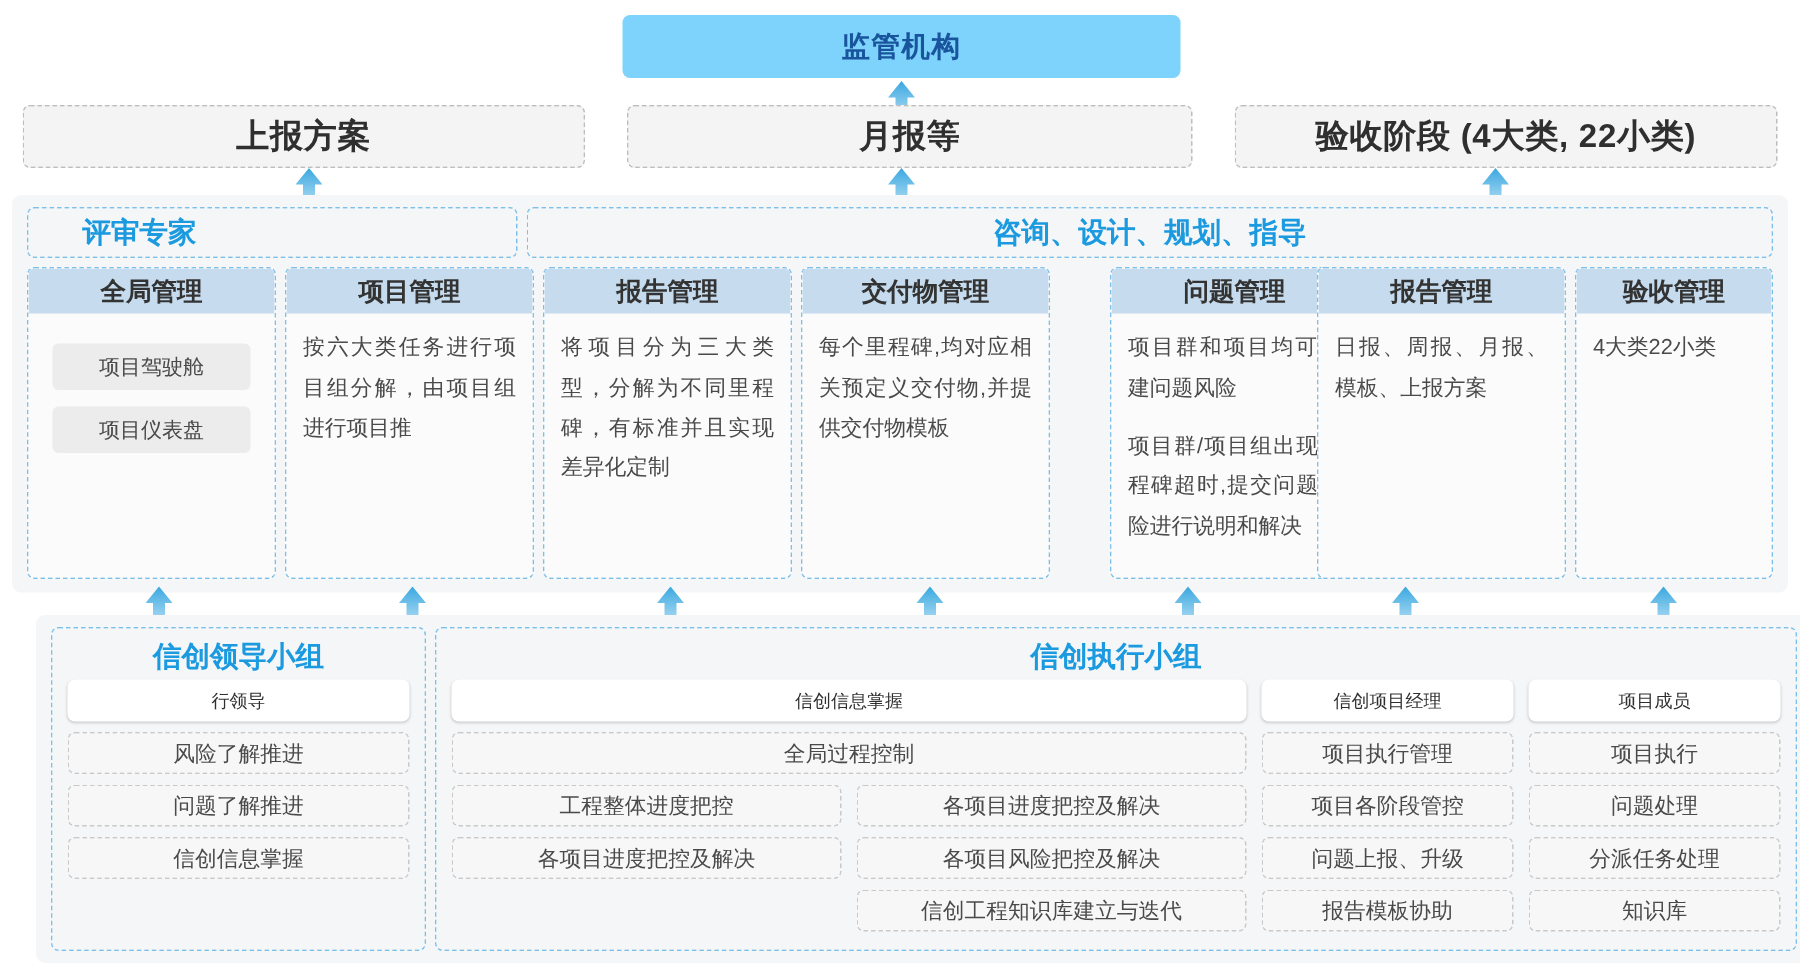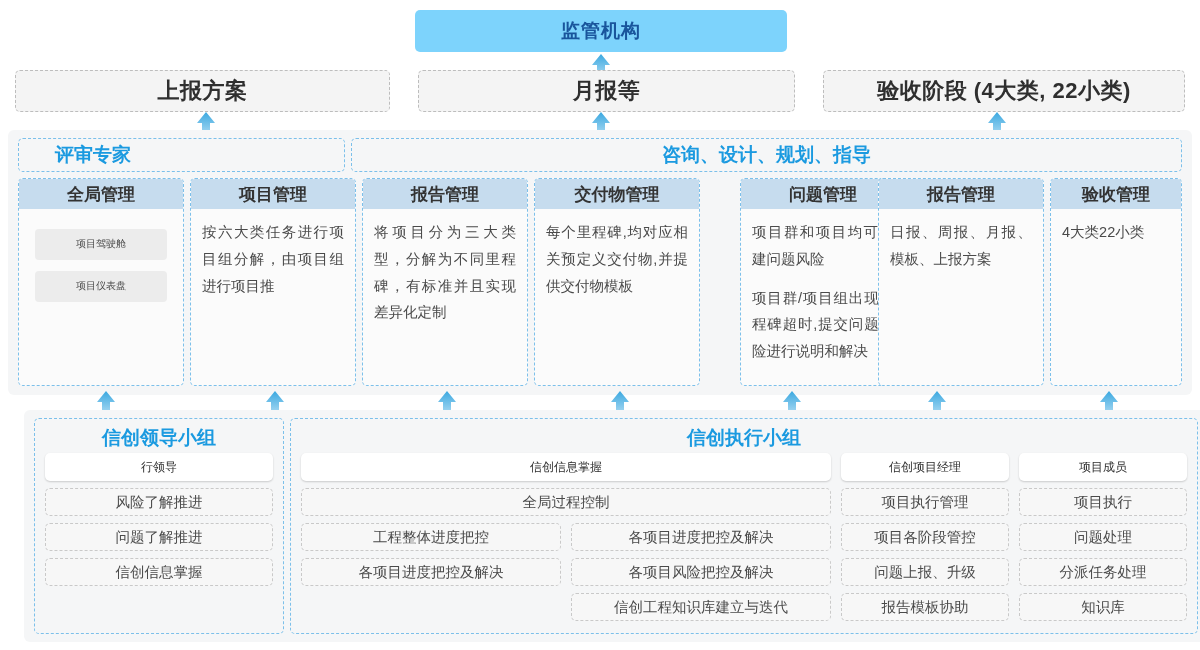--- a/index.html
+++ b/index.html
@@ -71,21 +71,21 @@
     height:30px;background:#c6dcee;
     display:flex;align-items:center;justify-content:center;
     font-weight:bold;font-size:17px;color:#333333;
   }
   .col-body{padding:10px 11px 0 11px;font-size:14.5px;color:#4a4a4a;line-height:1.85;}
   .col-body p{margin:0 0 12px 0;text-align:justify;}
   .chip-grey{
     background:#ececec;border-radius:4px;
     height:31px;margin:6px 6px 11px 6px;
     display:flex;align-items:center;justify-content:center;
-    font-size:10px;color:#4a4a4a;
+    font-size:14px;color:#4a4a4a;
   }
 
   
   .bot-panel{
     position:absolute;left:24px;top:410px;width:1184px;height:232px;
     background:#f5f6f7;border-radius:6px;
   }
   .bot-group{
     position:absolute;top:8px;height:216px;
     border:1px dashed #7cc0ea;border-radius:5px;

